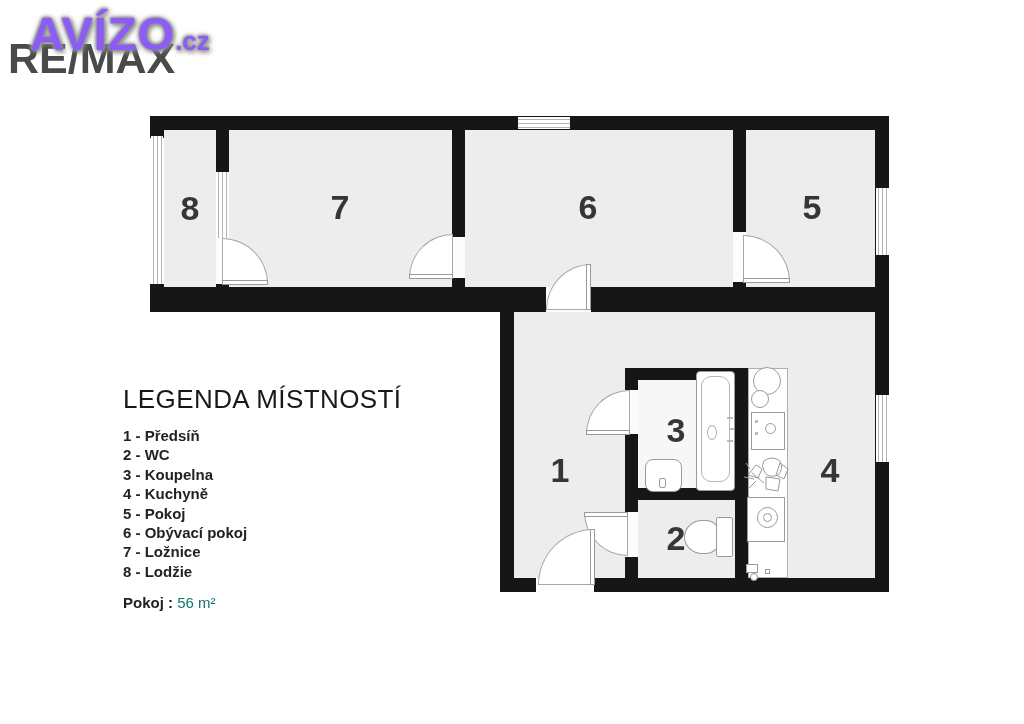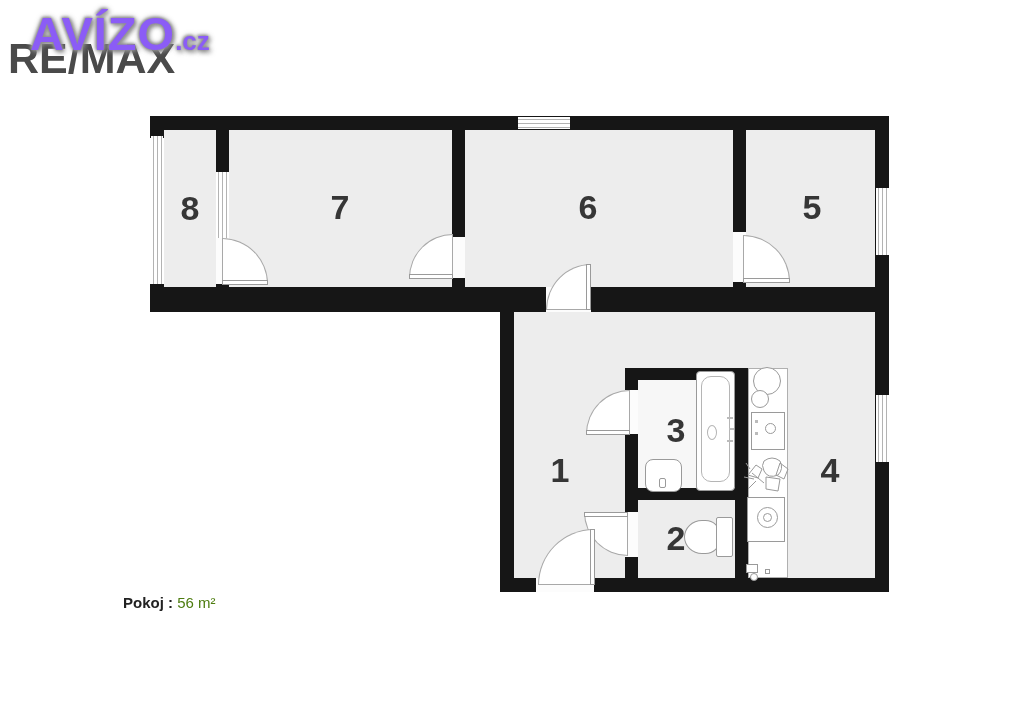--- a/index.html
+++ b/index.html
@@ -13,21 +13,21 @@
          text-shadow:0 0 3px #8e8e8e, 0 0 6px #9a9a9a, 2px 2px 5px #777, -1px -1px 3px #aaa;}
   .avizo .tld{font-size:26px;font-weight:800;letter-spacing:0;}
 
   
   .legend{position:absolute;left:123px;top:384px;}
   .legend-title{font-size:26px;font-weight:400;color:#181818;letter-spacing:.4px;}
   .legend-items{margin-top:11px;}
   .legend-item{font-size:15px;font-weight:700;color:#222;line-height:19.4px;}
   .total{position:absolute;left:123px;top:594px;font-size:15px;}
   .total-label{font-weight:700;color:#222;}
-  .total-value{font-weight:400;color:#4d7c0f;}
+  .total-value{font-weight:400;color:#0f766e;}
 
   
   .plan *{position:absolute;box-sizing:border-box;}
   .fill{background:#ededed;}
   .fill-light{background:#f7f7f7;}
   .wall{background:#161616;}
   .win-v{background:linear-gradient(90deg,#fff 0,#fff 2px,#b3b3b3 2px,#b3b3b3 3px,#fff 3px,#fff 6px,#b3b3b3 6px,#b3b3b3 7px,#fff 7px,#fff 10px,#b3b3b3 10px,#b3b3b3 11px,#fff 11px);}
   .win-h{background:linear-gradient(180deg,#fff 0,#fff 2px,#b3b3b3 2px,#b3b3b3 3px,#fff 3px,#fff 6px,#b3b3b3 6px,#b3b3b3 7px,#fff 7px,#fff 10px,#b3b3b3 10px,#b3b3b3 11px,#fff 11px);}
   .thr{background:#fcfcfc;}
   .arc{background:#fff;border:1px solid #a8a8a8;}
@@ -146,18 +146,31 @@
     <div class="rn" style="left:190px;top:208px;">8</div>
     <div class="rn" style="left:340px;top:207px;">7</div>
     <div class="rn" style="left:588px;top:207px;">6</div>
     <div class="rn" style="left:812px;top:207px;">5</div>
     <div class="rn" style="left:560px;top:470px;">1</div>
     <div class="rn" style="left:676px;top:430px;">3</div>
     <div class="rn" style="left:676px;top:538px;">2</div>
     <div class="rn" style="left:830px;top:470px;">4</div>
   </div>
 
+  <div class="legend">
+    <div class="legend-title">LEGENDA MÍSTNOSTÍ</div>
+    <div class="legend-items">
+      <div class="legend-item">1 - Předsíň</div>
+      <div class="legend-item">2 - WC</div>
+      <div class="legend-item">3 - Koupelna</div>
+      <div class="legend-item">4 - Kuchyně</div>
+      <div class="legend-item">5 - Pokoj</div>
+      <div class="legend-item">6 - Obývací pokoj</div>
+      <div class="legend-item">7 - Ložnice</div>
+      <div class="legend-item">8 - Lodžie</div>
+    </div>
+  </div>
   <div class="total">
     <span class="total-label">Pokoj :</span>
     <span class="total-value">56 m²</span>
   </div>
 
 </div>
 
 </body></html>

